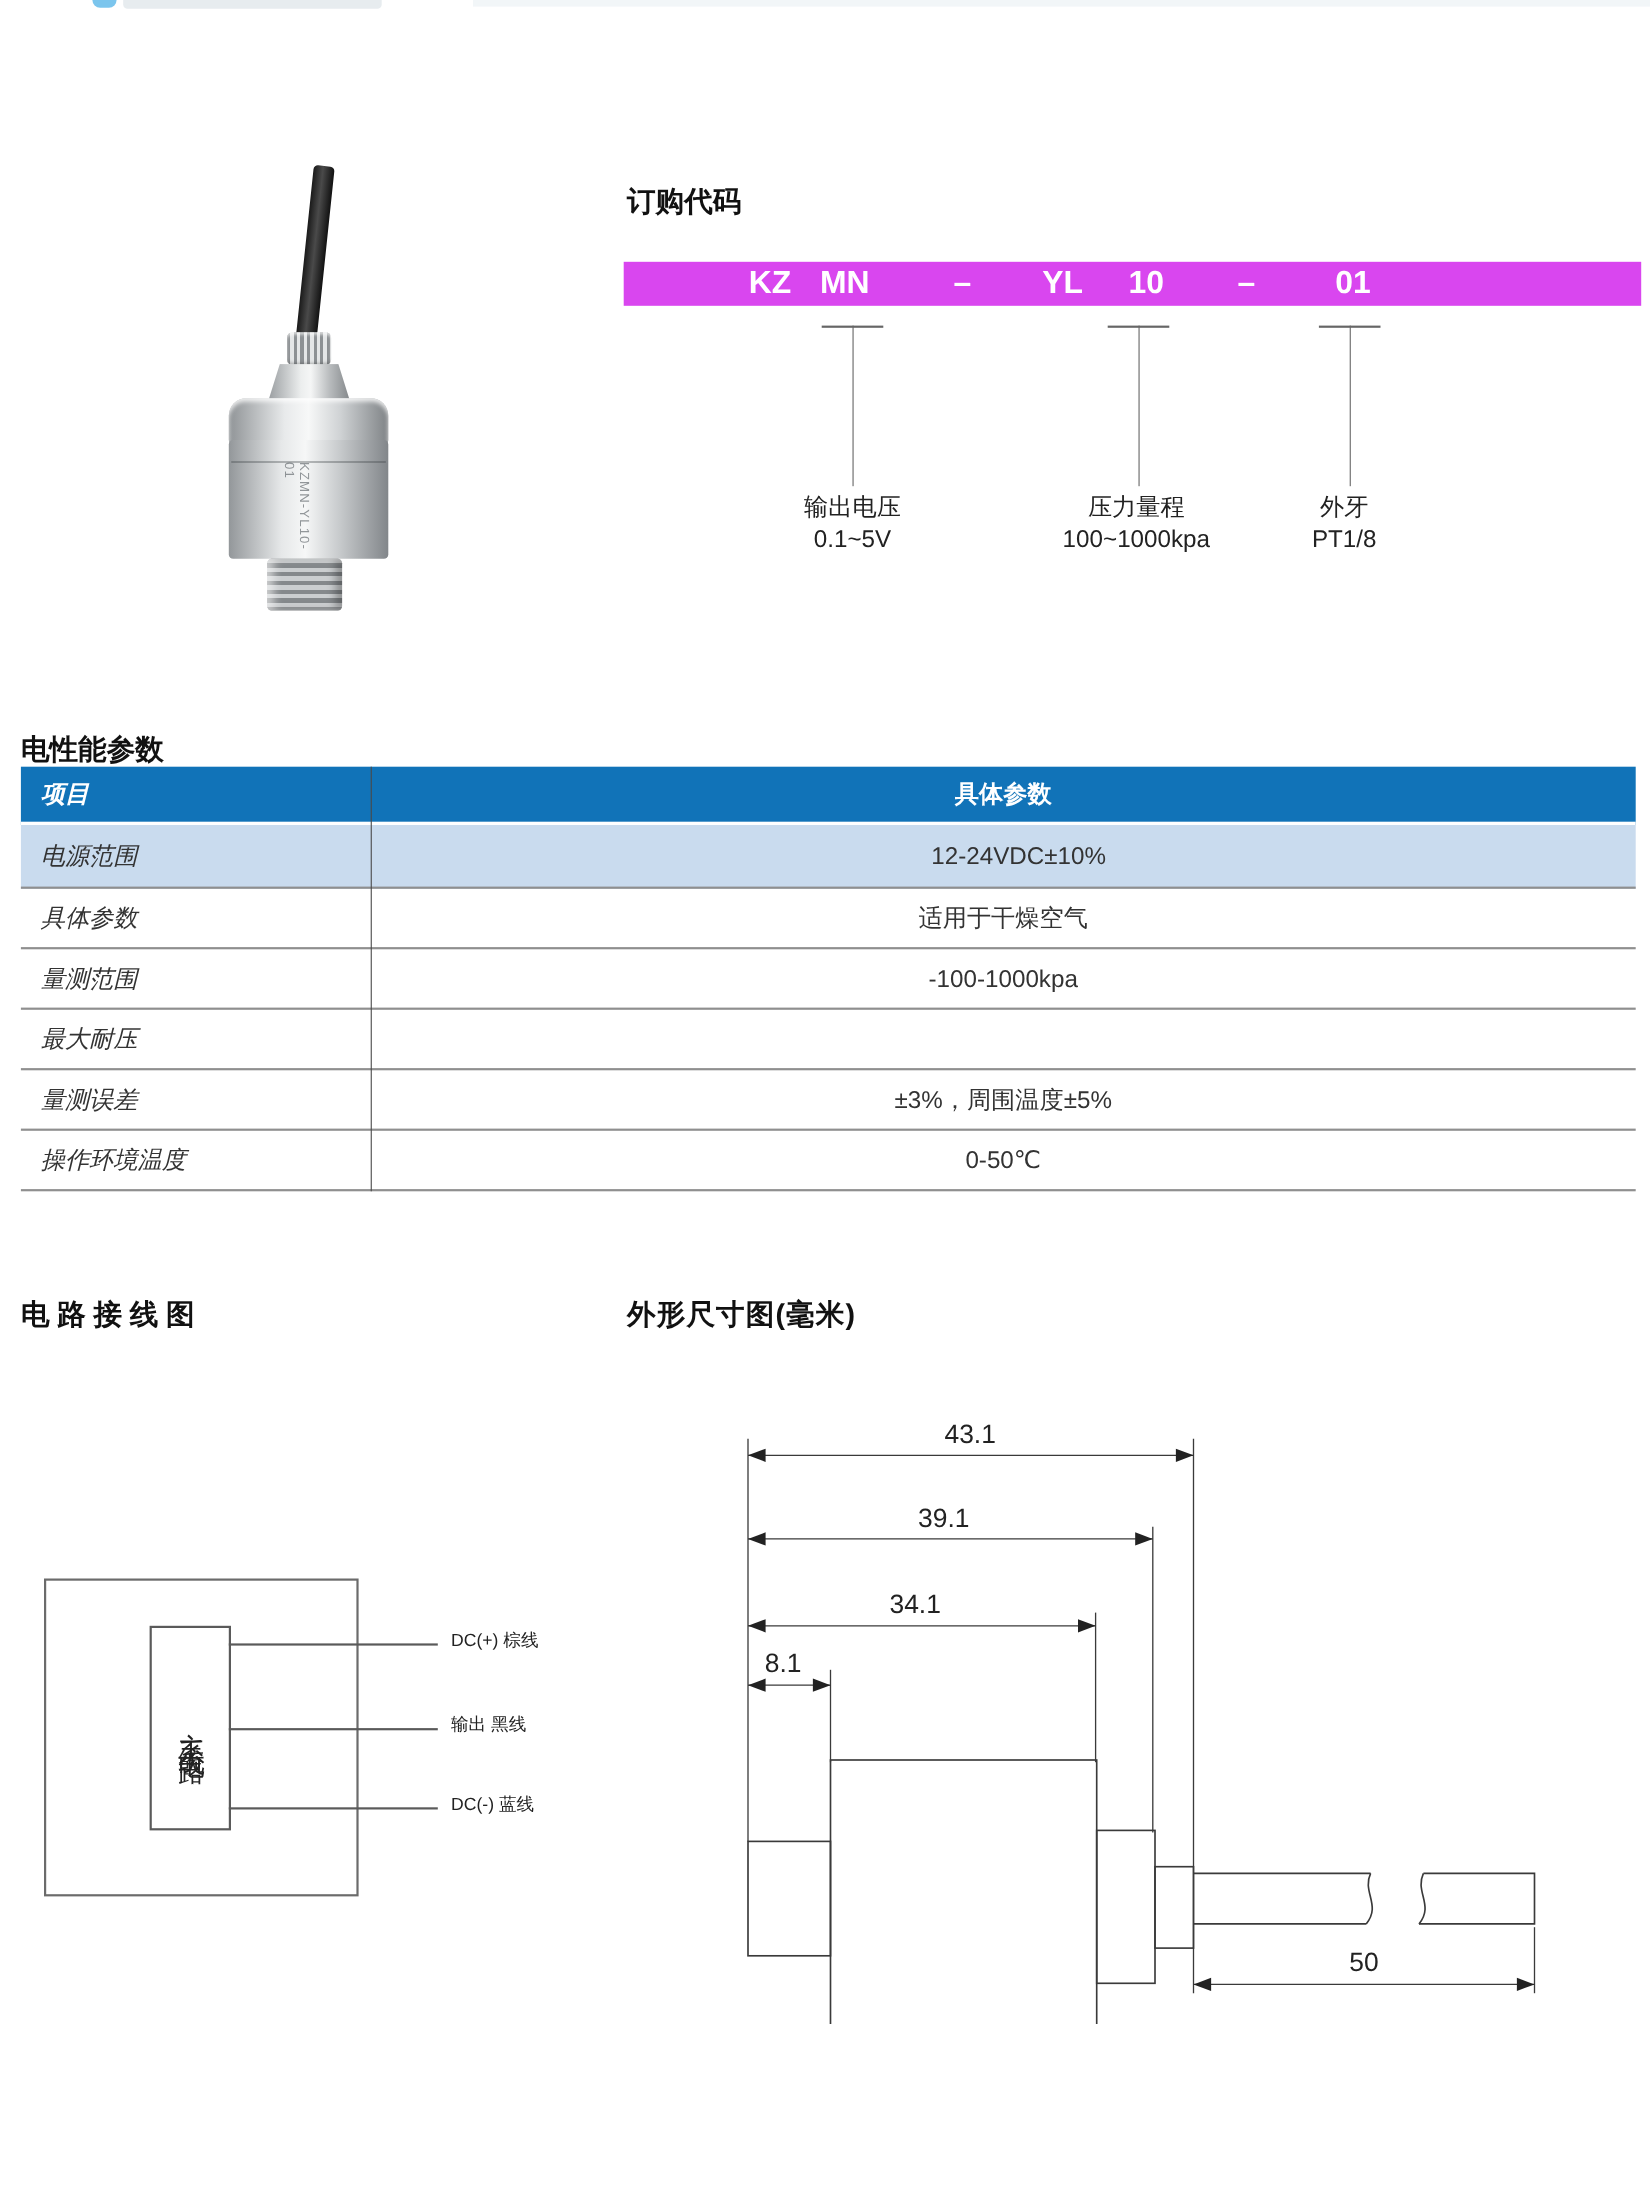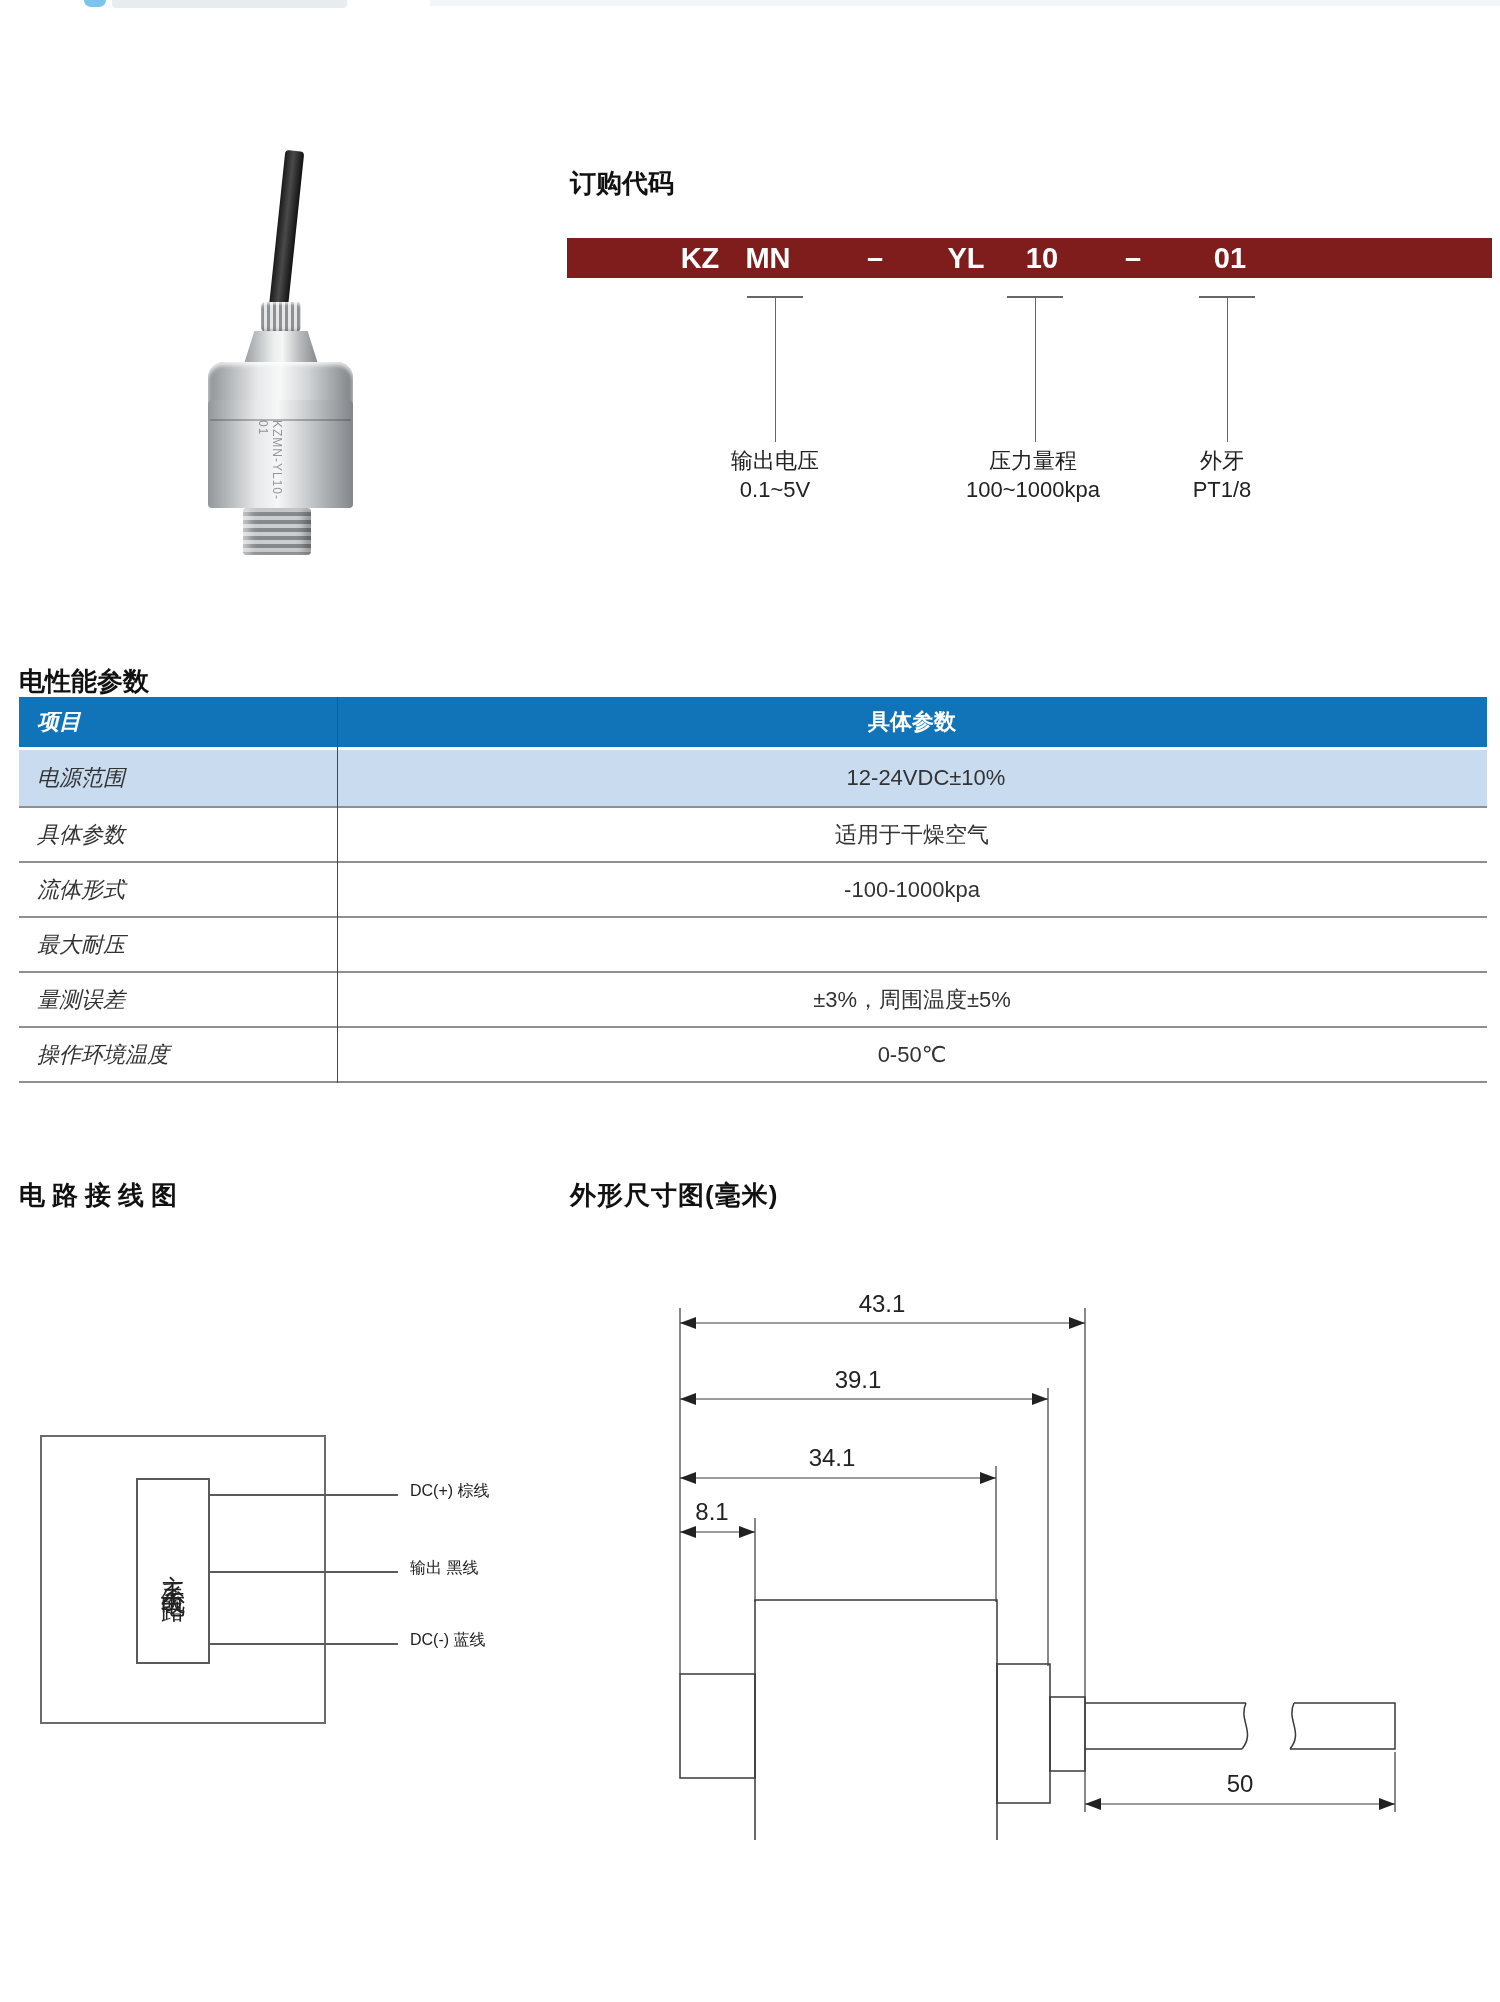--- a/index.html
+++ b/index.html
@@ -27,21 +27,21 @@
     background:linear-gradient(90deg,#93979a,#e6e8e9 33%,#f6f7f7 48%,#c6c9cb 70%,#82868a);}
   .seam{left:210px;top:419px;width:141px;height:2px;background:rgba(60,65,70,.35);border-radius:2px;}
   .engrave{left:268px;top:420px;width:16px;height:90px;color:rgba(80,86,92,.6);font-size:12px;letter-spacing:1px;
     writing-mode:vertical-rl;text-orientation:mixed;}
   .thread{left:243px;top:508px;width:68px;height:47px;border-radius:4px;
     background:repeating-linear-gradient(180deg,#cbced0 0 4px,#85898c 4px 8px);
     box-shadow:inset 6px 0 8px rgba(255,255,255,.55), inset -6px 0 8px rgba(0,0,0,.3);}
   
   .sec-title{font-size:26px;font-weight:bold;color:#111;}
   #ordering-title{left:570px;top:166px;}
-  .code-bar{left:567px;top:238px;width:925px;height:40px;background:#7f1d1d;}
+  .code-bar{left:567px;top:238px;width:925px;height:40px;background:#d946ef;}
   .code-part{position:absolute;top:50%;transform:translate(-50%,-50%);color:#fff;font-size:29px;font-weight:bold;white-space:nowrap;}
   .leader-v{width:1px;background:#666;}
   .leader-t{height:2px;background:#666;}
   .legend-label{font-size:22px;color:#222;text-align:center;transform:translateX(-50%);white-space:nowrap;}
   
   #electrical-title{left:19px;top:664px;}
   .etable{left:19px;top:697px;width:1468px;}
   .trow{display:flex;align-items:center;}
   .thead{height:50px;background:#1173b8;color:#fff;font-weight:bold;border-bottom:3px solid #fff;}
   .c1{width:318px;box-sizing:border-box;padding-left:18px;font-size:22px;font-style:italic;}
@@ -117,21 +117,21 @@
     </div>
     <div class="trow drow row-hl">
       <div class="c1">电源范围</div>
       <div class="c2">12-24VDC±10%</div>
     </div>
     <div class="trow drow">
       <div class="c1">具体参数</div>
       <div class="c2">适用于干燥空气</div>
     </div>
     <div class="trow drow">
-      <div class="c1">流体形式</div>
+      <div class="c1">量测范围</div>
       <div class="c2">-100-1000kpa</div>
     </div>
     <div class="trow drow">
       <div class="c1">最大耐压</div>
     </div>
     <div class="trow drow">
       <div class="c1">量测误差</div>
       <div class="c2">±3%，周围温度±5%</div>
     </div>
     <div class="trow drow">

